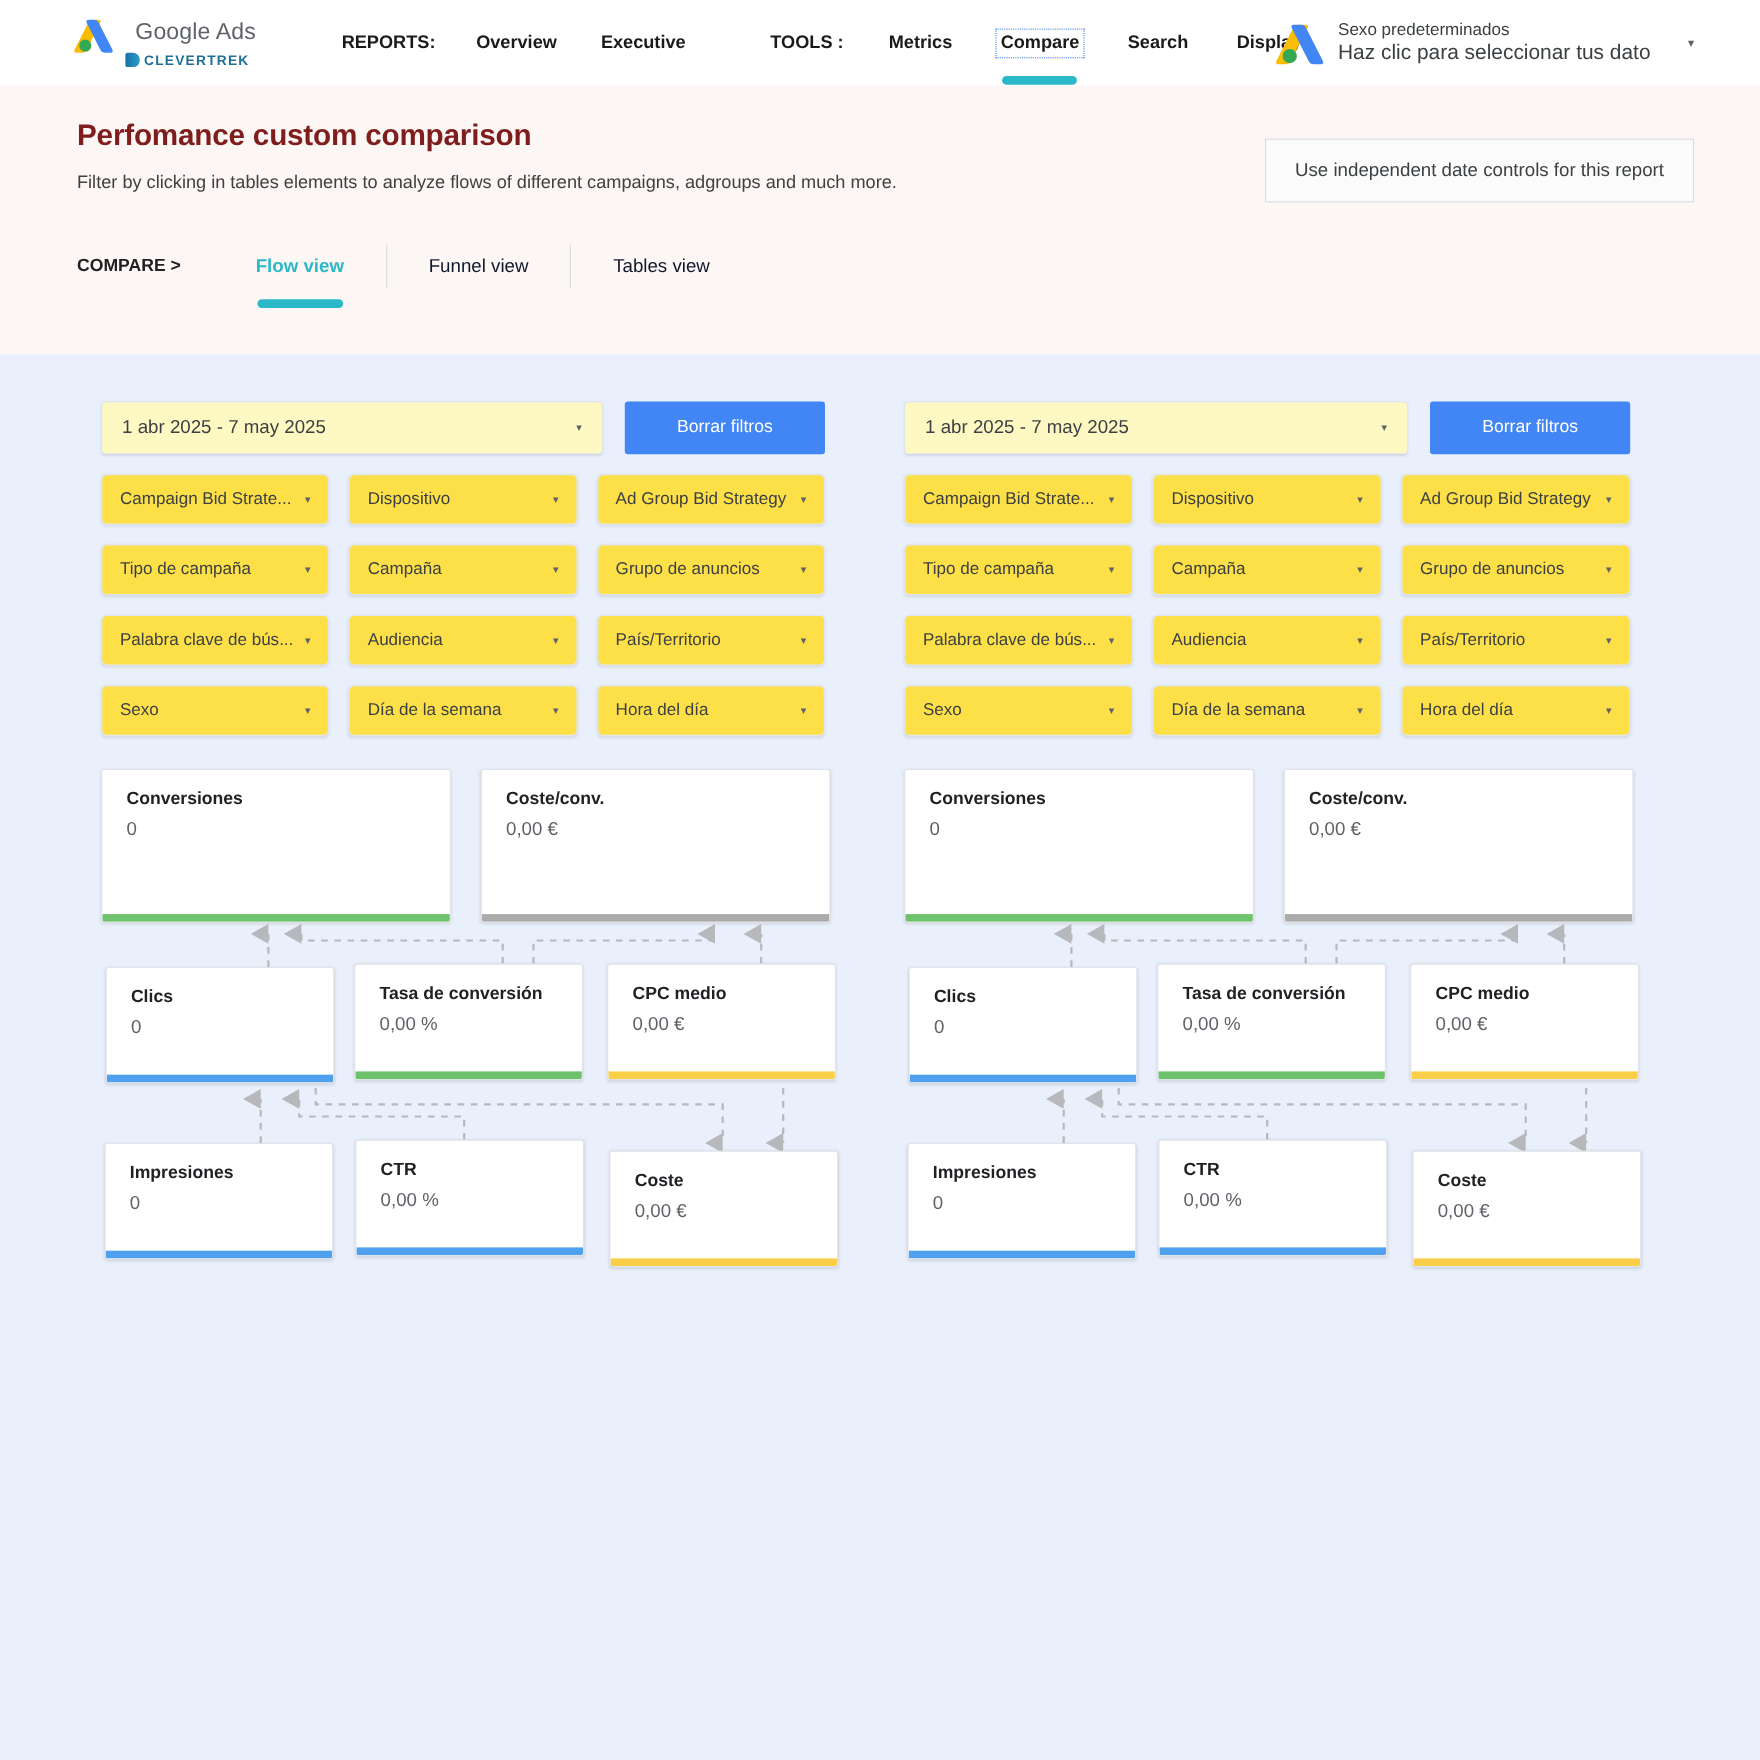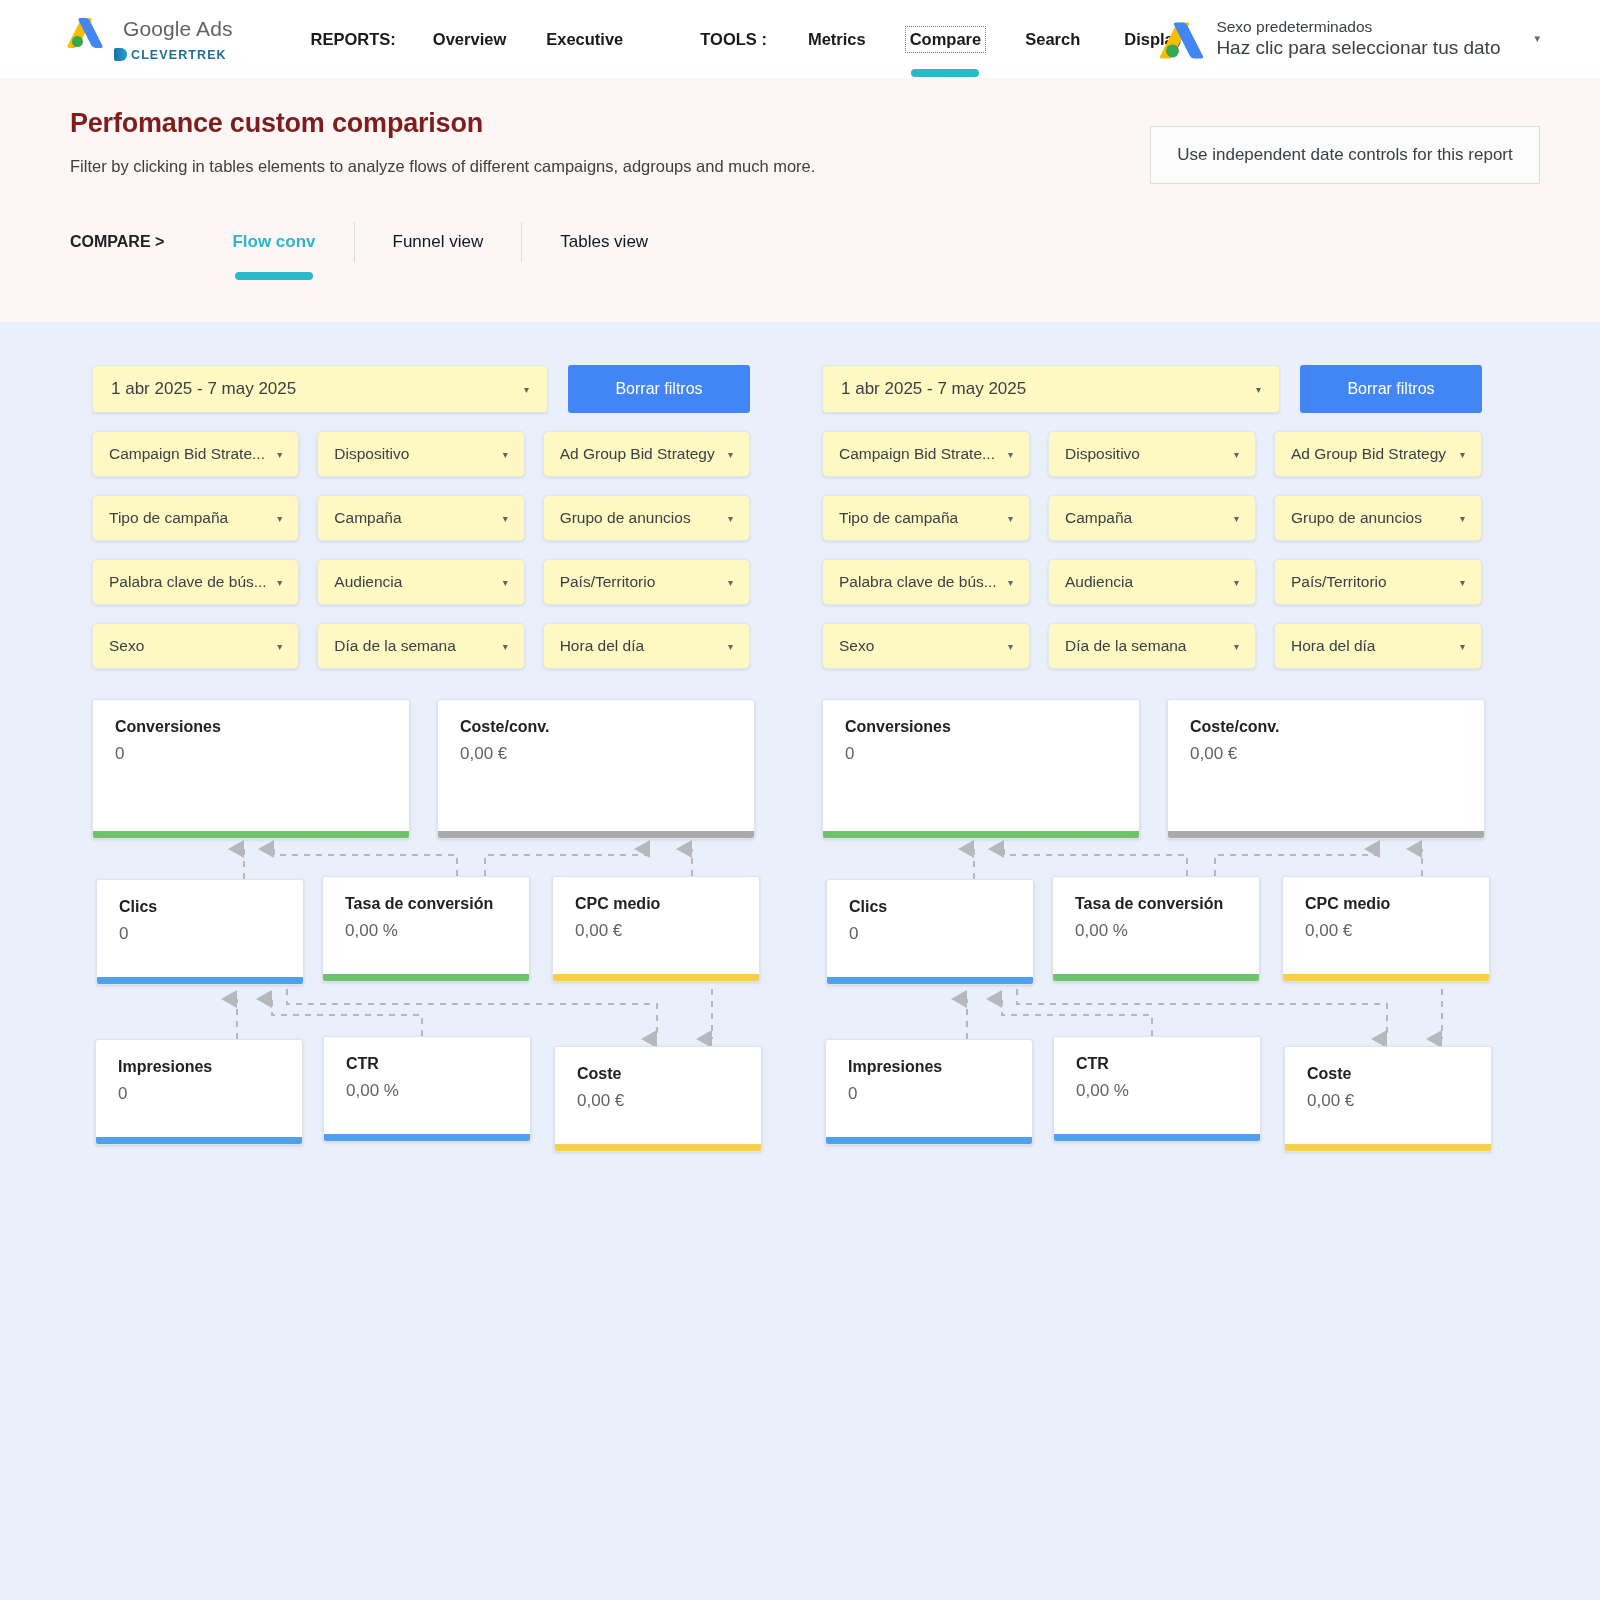--- a/index.html
+++ b/index.html
@@ -119,21 +119,21 @@
     font-size: 17px; color: #3c4043; cursor: pointer;
   }
   .datefield .dcaret { margin-left: auto; font-size: 10px; color: #5f6368; }
   .btn-clear {
     width: 182px; height: 48px; background: #4285F4; color: #fff;
     border: none; border-radius: 3px; font-size: 16px;
     font-family: "Liberation Sans", sans-serif; cursor: pointer;
   }
   .frow { display: flex; gap: 18px; margin-top: 18px; }
   .fsel {
-    flex: 1; height: 46px; background: #fef9c3; border: 1px solid #E3E6EA;
+    flex: 1; height: 46px; background: #fde047; border: 1px solid #E3E6EA;
     border-radius: 5px; box-shadow: 0 1px 3px rgba(0,0,0,.10);
     display: flex; align-items: center; padding: 0 16px;
     font-size: 15.5px; color: #3c4043; cursor: pointer;
     white-space: nowrap; overflow: hidden;
   }
   .fsel .fcaret { margin-left: auto; font-size: 10px; color: #5f6368; padding-left: 8px; }
 
   
   .flow { position: relative; margin-top: 30px; height: 480px; }
   .card {
@@ -204,21 +204,21 @@
 </div>
 
 <div class="titleband">
   <div class="page-title">Perfomance custom comparison</div>
   <div class="page-sub">Filter by clicking in tables elements to analyze flows of different campaigns, adgroups and much more.</div>
   <div class="indep-btn">Use independent date controls for this report</div>
 
   <div class="tabs">
     <span class="tab-compare">COMPARE  &gt;</span>
     <span class="tab active">
-      <span>Flow conv</span>
+      <span>Flow view</span>
       <span class="tab-underline"></span>
     </span>
     <span class="tab sep">Funnel view</span>
     <span class="tab sep">Tables view</span>
   </div>
 </div>
 
 <div class="main">
   <div class="panels" id="panels-root">
       <div class="panel">

